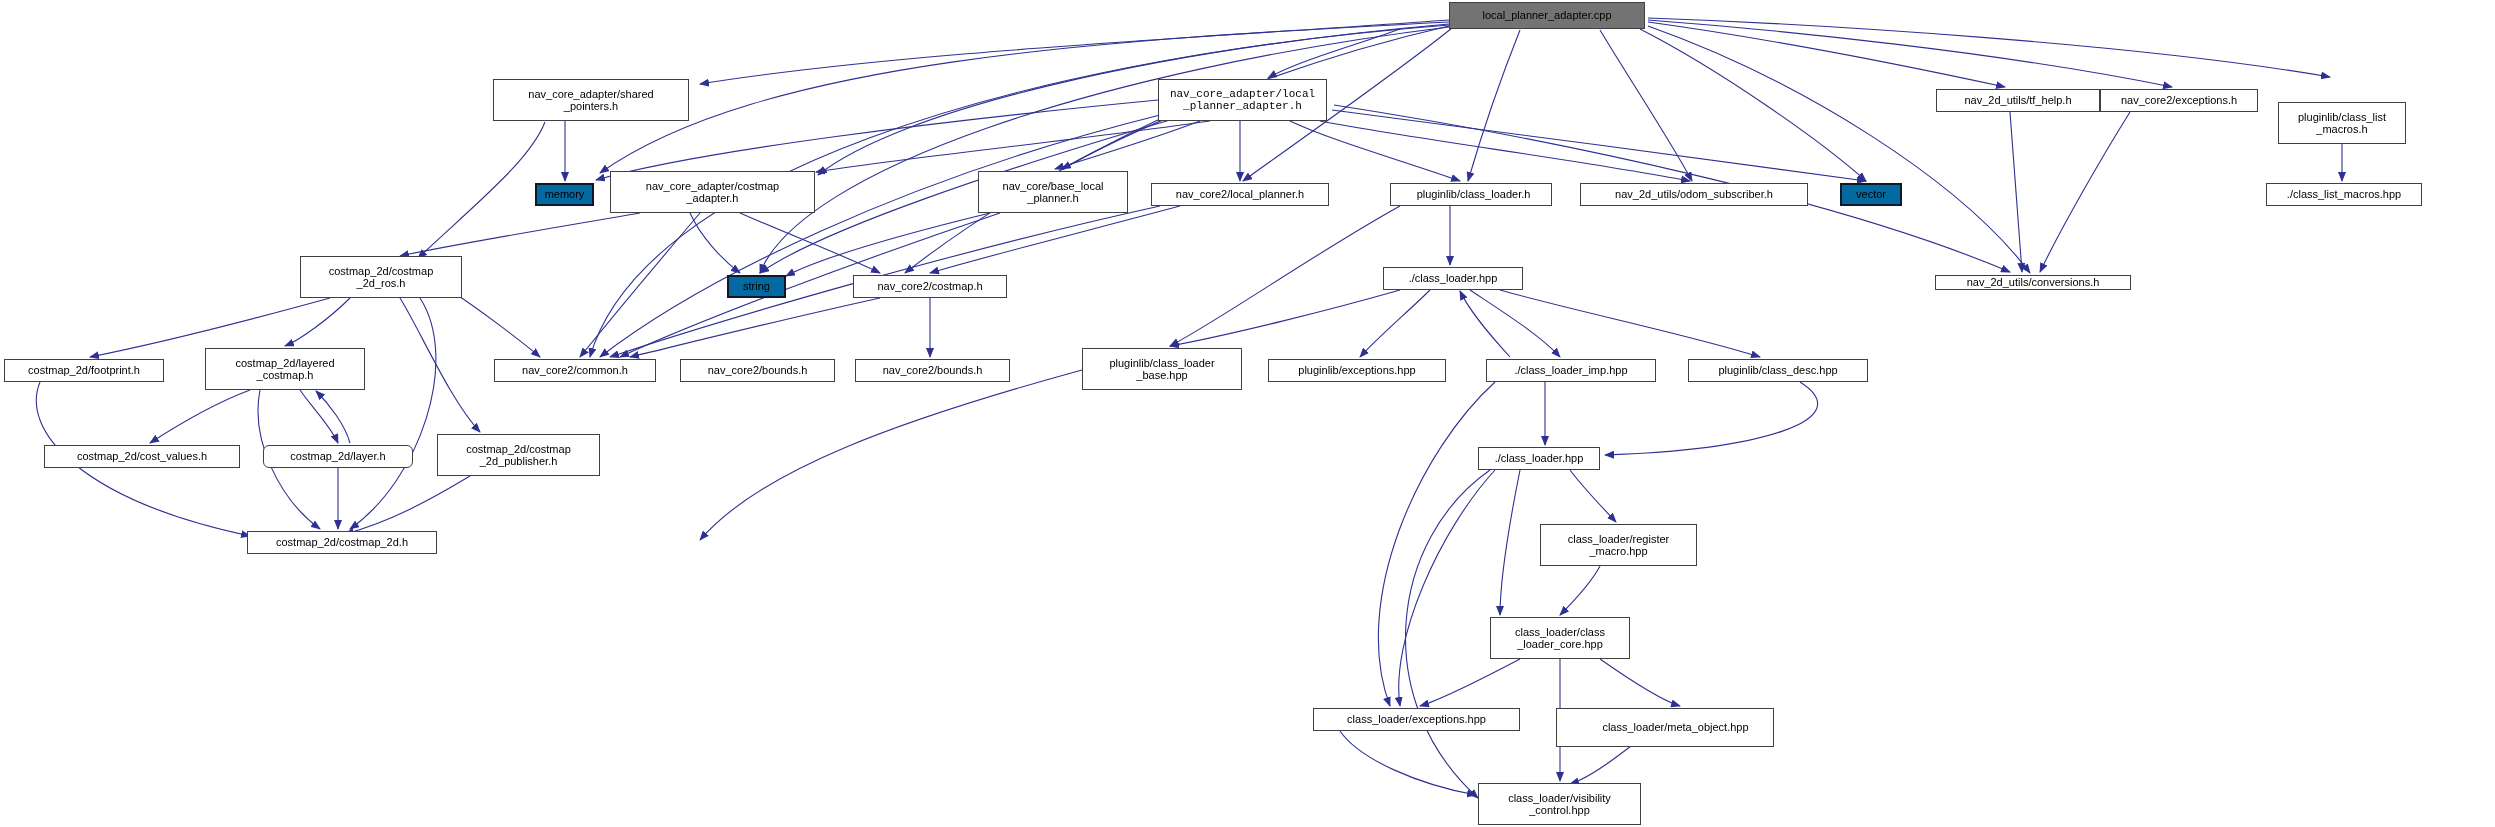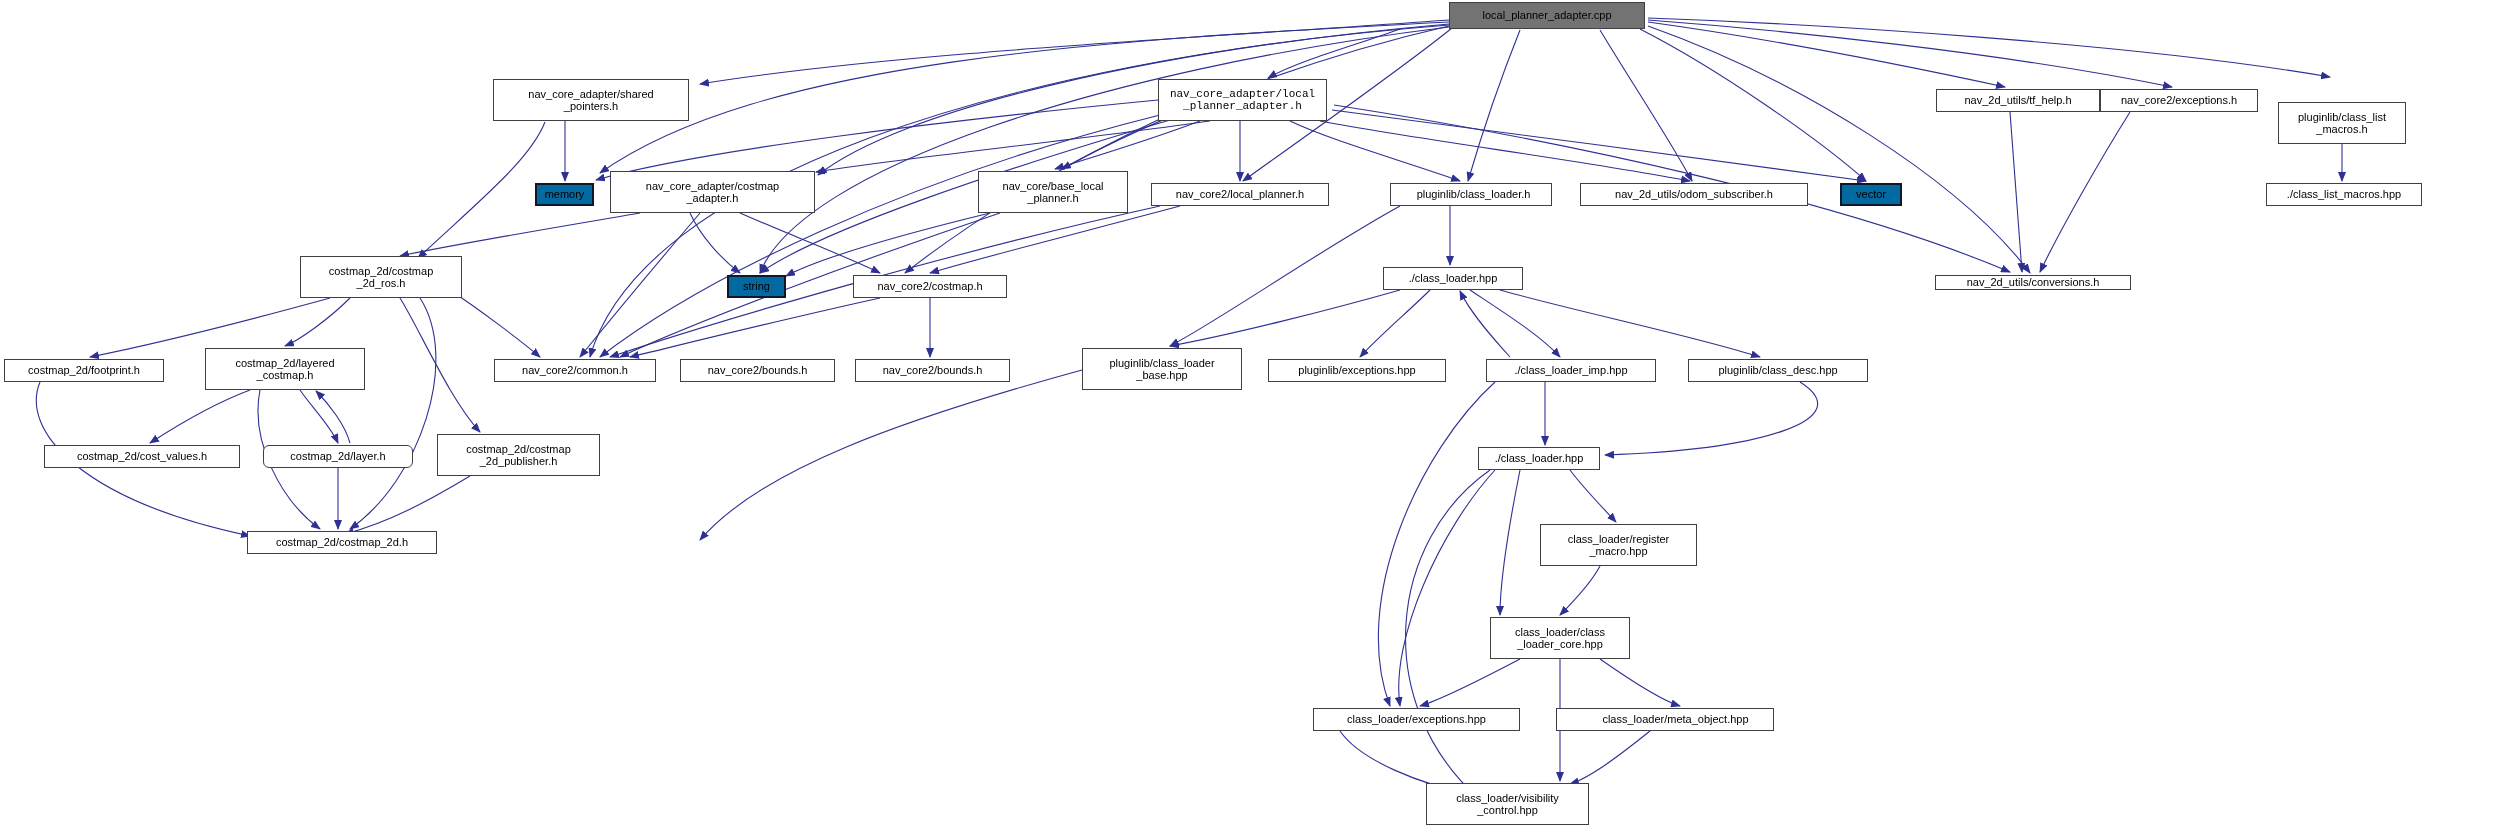--- a/index.html
+++ b/index.html
@@ -156,17 +156,17 @@
       <div class="node" style="left: 263px; top: 445px; width: 150px; height: 23px; font-size: 11px; border-radius: 6px;"><span>costmap_2d/layer.h</span></div>
       <div class="node" style="left: 437px; top: 434px; width: 163px; height: 42px; font-size: 11px;"><span>costmap_2d/costmap
 _2d_publisher.h</span></div>
       <div class="node" style="left: 1478px; top: 447px; width: 122px; height: 23px; font-size: 11px;"><span>./class_loader.hpp</span></div>
       <div class="node" style="left: 1540px; top: 524px; width: 157px; height: 42px; font-size: 11px;"><span>class_loader/register
 _macro.hpp</span></div>
       <div class="node" style="left: 247px; top: 531px; width: 190px; height: 23px; font-size: 11px;"><span>costmap_2d/costmap_2d.h</span></div>
       <div class="node" style="left: 1490px; top: 617px; width: 140px; height: 42px; font-size: 11px;"><span>class_loader/class
 _loader_core.hpp</span></div>
       <div class="node" style="left: 1313px; top: 708px; width: 207px; height: 23px; font-size: 11px;"><span>class_loader/exceptions.hpp</span></div>
-      <div class="node" style="left: 1556px; top: 708px; width: 218px; height: 23px; font-size: 11px; padding-left: 24px;"><span>class_loader/meta_object.hpp</span></div>
-      <div class="node" style="left: 1426px; top: 783px; width: 163px; height: 42px; font-size: 11px;"><span>class_loader/visibility
+      <div class="node" style="left: 1556px; top: 708px; width: 218px; height: 39px; font-size: 11px; padding-left: 24px;"><span>class_loader/meta_object.hpp</span></div>
+      <div class="node" style="left: 1478px; top: 783px; width: 163px; height: 42px; font-size: 11px;"><span>class_loader/visibility
 _control.hpp</span></div>
     </div>
 </div>
 
 </body></html>

